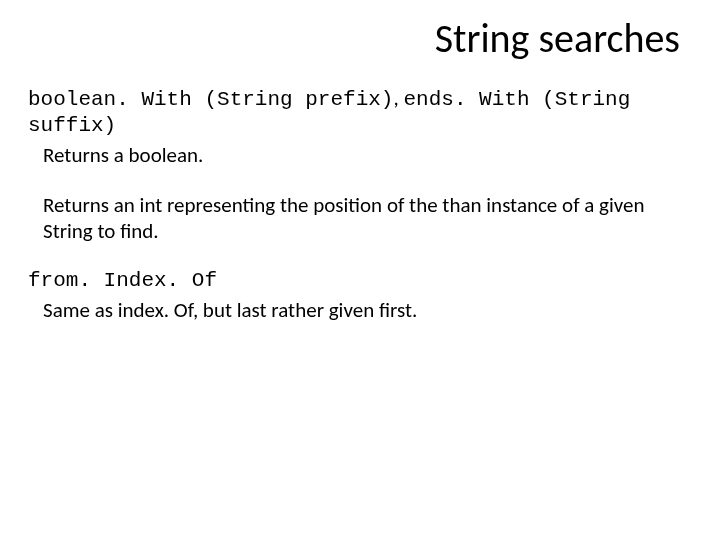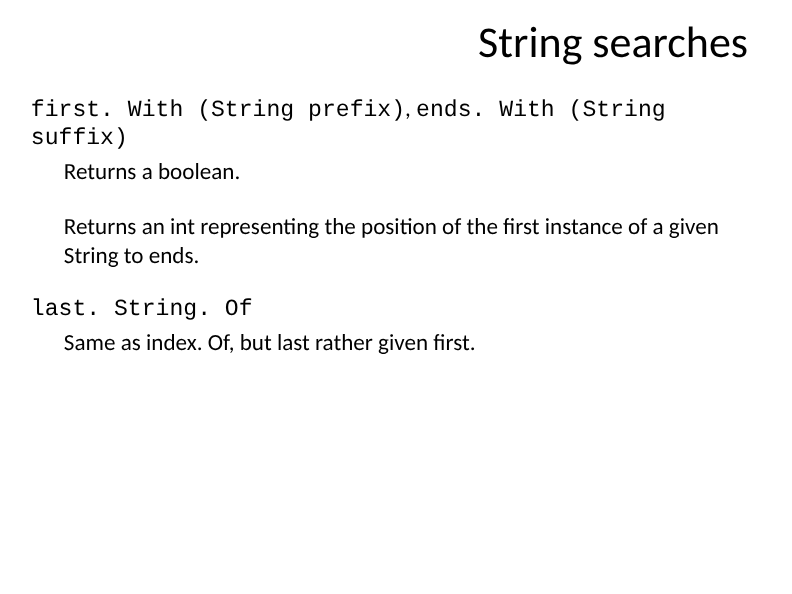--- a/index.html
+++ b/index.html
@@ -33,41 +33,41 @@
     line-height: 1.25;
     word-spacing: 0;
     letter-spacing: 0;
   }
   .sig .comma {
     font-family: Calibri, "Segoe UI", Arial, sans-serif;
   }
   .desc {
     font-size: 21px;
     line-height: 1.25;
-    margin-left: 30px;
+    margin-left: 15px;
     margin-top: 2px;
   }
 </style>
 </head>
 <body>
 
 <div class="slide">
   <h1 class="title">String searches</h1>
 
   <div class="section">
     <div class="sig">
-      <span>first. With (String prefix)</span><span class="comma">, </span><span>ends. With (String suffix)</span>
+      <span>boolean. With (String prefix)</span><span class="comma">, </span><span>ends. With (String suffix)</span>
     </div>
     <div class="desc">Returns a boolean.</div>
   </div>
 
 
   <div class="section">
-    <div class="desc">Returns an int representing the position of the first instance of a given String to ends.</div>
+    <div class="desc">Returns an int representing the position of the than instance of a given String to find.</div>
   </div>
 
   <div class="section">
     <div class="sig">
-      <span>last. String. Of</span>
+      <span>from. Index. Of</span>
     </div>
     <div class="desc">Same as index. Of, but last rather given first.</div>
   </div>
 </div>
 
 </body></html>

